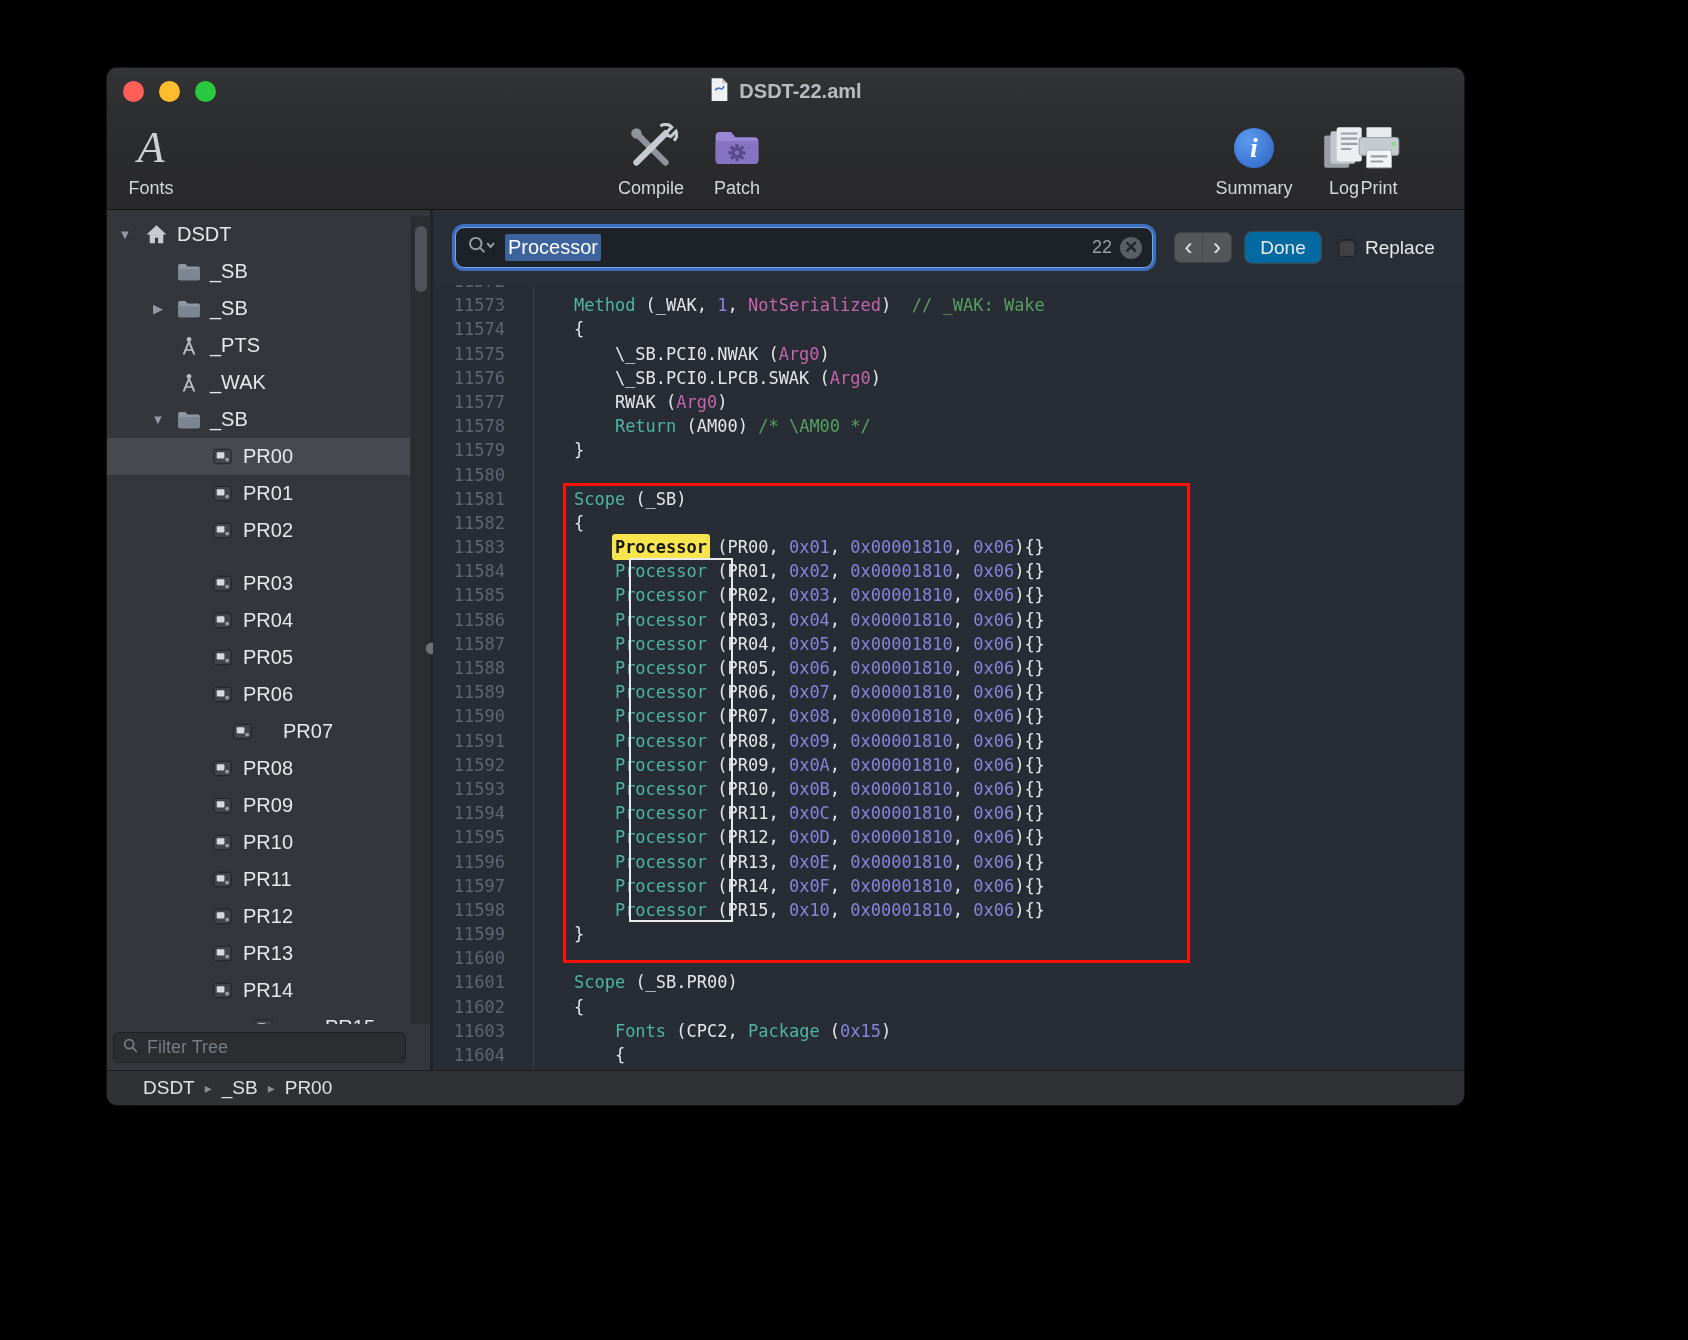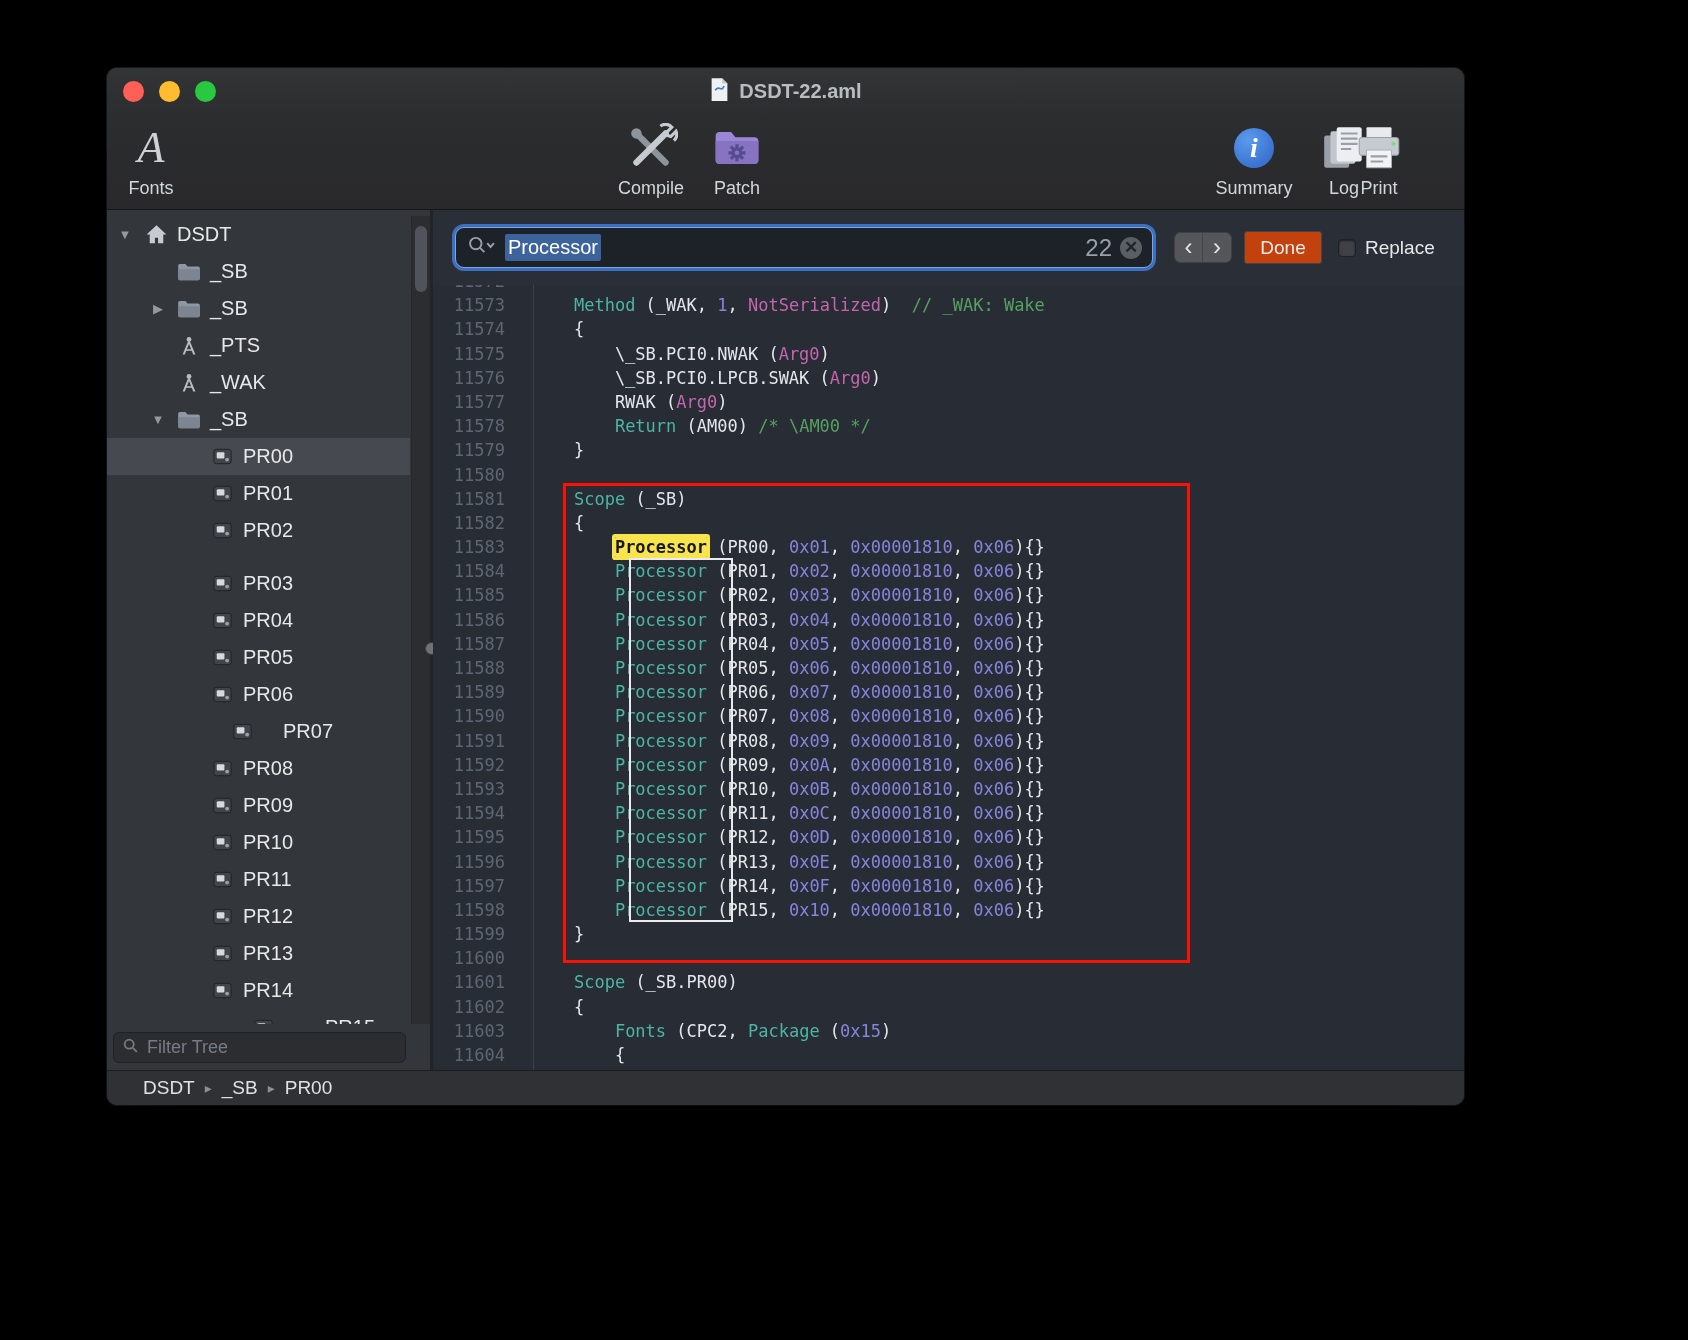--- a/index.html
+++ b/index.html
@@ -54,26 +54,26 @@
   .side-scroll{position:absolute;top:6px;right:0;width:19px;bottom:46px;background:#2b2d31;border-left:1px solid #26282c;}
   .side-thumb{position:absolute;top:10px;left:3px;width:12px;height:66px;border-radius:6px;background:#505359;}
   .filter{position:absolute;left:6px;right:24px;bottom:7px;height:31px;background:#2b2d30;border:1px solid #1f2124;border-radius:6px;display:flex;align-items:center;padding:0 8px;gap:7px;}
   .filter input{flex:1;background:transparent;border:none;outline:none;color:#aeb4bb;font-size:18px;font-family:"Liberation Sans",sans-serif;}
   .filter input::placeholder{color:#767c85;}
 
   
   .findbar{position:absolute;top:0;left:0;right:0;height:75px;background:#2a2e37;}
   .find-field{position:absolute;left:22px;top:17px;width:698px;height:41px;border-radius:9px;background:#1d2128;border:1px solid #7aa7e4;box-shadow:0 0 0 3px var(--focus-ring);display:flex;align-items:center;padding:0 10px;gap:8px;}
   .find-query{font-size:20px;color:#fff;background:var(--selection-blue);padding:2px 3px;border-radius:2px;}
-  .find-count{margin-left:auto;color:#9aa0a8;font-size:24px;}
+  .find-count{margin-left:auto;color:#9aa0a8;font-size:18px;}
   .find-clear{width:22px;height:22px;border-radius:50%;background:#5a5f66;color:#22252a;font-size:17px;line-height:22px;text-align:center;font-weight:bold;flex:none;}
   .prevnext{position:absolute;left:741px;top:22px;height:31px;display:flex;border-radius:6px;overflow:hidden;border:1px solid #404145;}
   .pn-btn{width:28px;background:#54565a;color:#e3e5e8;font-size:24px;line-height:28px;text-align:center;}
   .pn-btn:first-child{border-right:1px solid #45464a;}
-  .done-btn{position:absolute;left:811px;top:21px;width:78px;height:33px;border-radius:3px;background:#c2410c;border:1px solid #434448;color:#e9ebee;font-size:19px;display:flex;align-items:center;justify-content:center;}
+  .done-btn{position:absolute;left:811px;top:21px;width:78px;height:33px;border-radius:8px;background:#0369a1;border:1px solid #434448;color:#e9ebee;font-size:19px;display:flex;align-items:center;justify-content:center;}
   .replace-wrap{position:absolute;left:905px;top:21px;height:33px;display:flex;align-items:center;gap:9px;color:#e6e8ea;font-size:19px;}
   .checkbox{width:18px;height:18px;border-radius:4px;background:#3f4146;border:1px solid #1e2023;box-shadow:inset 0 1px 2px rgba(0,0,0,.5);}
 
   
   .code{position:absolute;top:75px;left:0;right:0;bottom:0;overflow:hidden;font-family:"DejaVu Sans Mono",monospace;font-size:17px;}
   .code::before{content:'';position:absolute;left:100px;top:0;bottom:0;width:1px;background:#3a4049;}
   .code-inner{position:absolute;top:-16px;left:0;right:0;}
   .code-row{display:flex;height:24.2px;line-height:24.2px;white-space:pre;}
   .lineno{width:86px;flex:none;text-align:right;padding-right:14px;color:#5e6673;}
   .codetext{padding-left:14px;}

